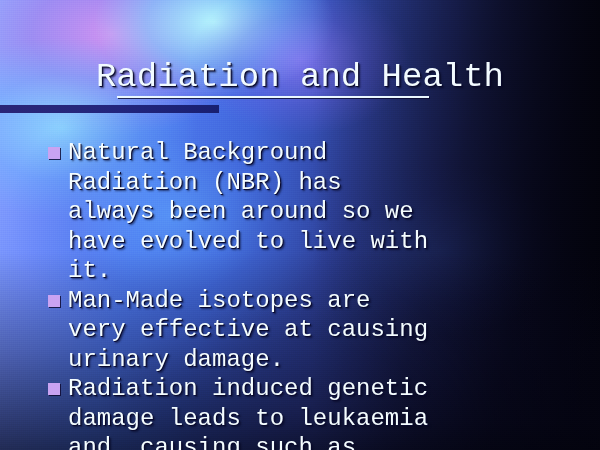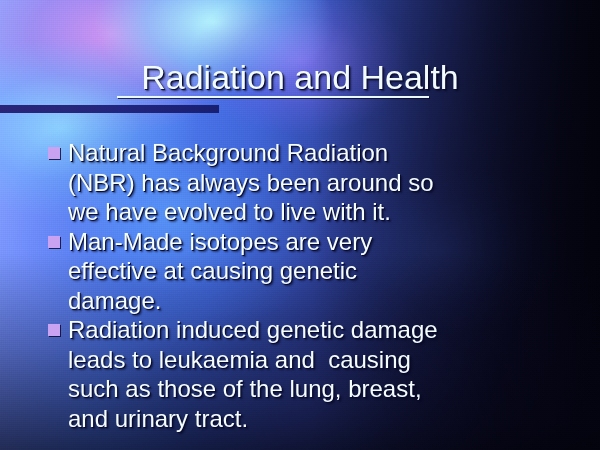--- a/index.html
+++ b/index.html
@@ -6,21 +6,21 @@
   html, body {
     margin: 0;
     padding: 0;
     background: #000;
   }
   #slide {
     position: relative;
     width: 600px;
     height: 450px;
     overflow: hidden;
-    font-family: Liberation Sans, sans-serif;
+    font-family: Liberation Mono, monospace;
     background-color: #1d4ed8;
   }
 
   
   .bg-layer {
     position: absolute;
     inset: 0;
     pointer-events: none;
   }
   .bg-base {
@@ -206,21 +206,21 @@
 
     <div class="bullets">
 
       <div class="bullet">
         <span class="bullet-marker"></span>
         <span class="bullet-text">Natural Background Radiation (NBR) has always been around so we have evolved to live with it.</span>
       </div>
 
       <div class="bullet">
         <span class="bullet-marker"></span>
-        <span class="bullet-text">Man-Made isotopes are very effective at causing genetic damage.</span>
+        <span class="bullet-text">Man-Made isotopes are very effective at causing urinary damage.</span>
       </div>
 
       <div class="bullet">
         <span class="bullet-marker"></span>
         <span class="bullet-text">Radiation induced genetic damage leads to leukaemia and  causing such as those of the lung, breast, and urinary tract.</span>
       </div>
 
     </div>
   </div>
 </div>

